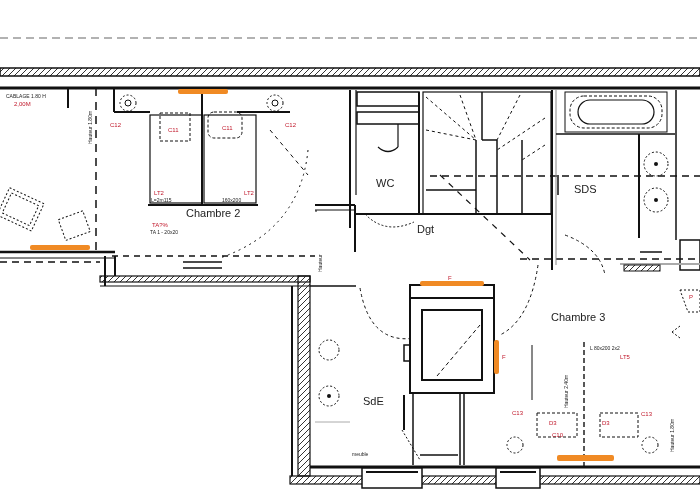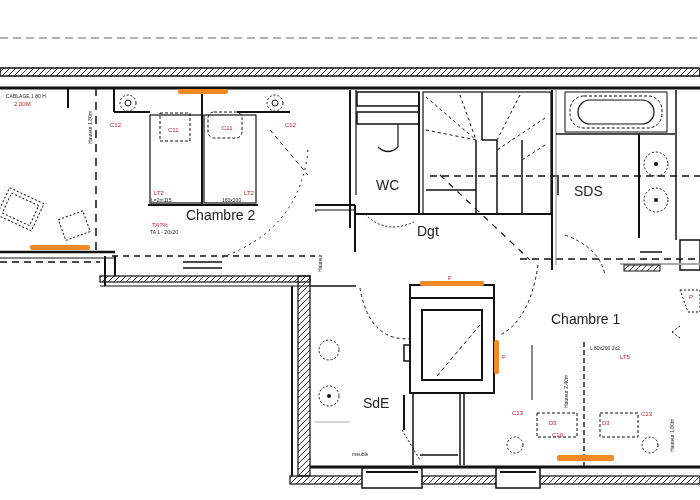--- a/index.html
+++ b/index.html
@@ -1,19 +1,19 @@
 <!DOCTYPE html>
 <html><head>
 <meta charset="utf-8">
 <style>
   html,body{margin:0;padding:0;background:#fff;}
   body{width:700px;height:500px;position:relative;overflow:hidden;font-family:"Liberation Sans",sans-serif;}
   #plan{position:absolute;left:0;top:0;width:700px;height:500px;}
   .lbl{position:absolute;white-space:nowrap;line-height:1;}
-  .room{font-size:14px;color:#222;}
+  .room{font-size:11px;color:#222;}
   .red{font-size:6px;color:#c0172a;}
   .tiny{font-size:5px;color:#222;}
   .vert{transform-origin:left top;transform:rotate(-90deg);}
 </style>
 </head>
 <body>
 
 <div id="plan">
 <svg width="700" height="500" viewBox="0 0 700 500" xmlns="http://www.w3.org/2000/svg">
   <defs>
@@ -169,21 +169,21 @@
   <g transform="translate(73,225) rotate(-20)">
     <rect x="-12" y="-10" width="26" height="22" fill="none" stroke="#111" stroke-width="1" stroke-dasharray="2,2"></rect>
   </g>
 </svg>
 
 
 <div class="lbl room" style="left:186px;top:208px;text-align:right;">Chambre 2</div>
 <div class="lbl room" style="left:376px;top:178px;">WC</div>
 <div class="lbl room" style="left:417px;top:224px;">Dgt</div>
 <div class="lbl room" style="left:574px;top:184px;">SDS</div>
-<div class="lbl room" style="left:551px;top:312px;">Chambre 1</div>
+<div class="lbl room" style="left:551px;top:312px;">Chambre 3</div>
 <div class="lbl room" style="left:363px;top:396px;">SdE</div>
 
 
 <div class="lbl tiny vert" style="left:88px;top:144px;">Hauteur 1.80m</div>
 <div class="lbl tiny vert" style="left:318px;top:272px;">Hauteur</div>
 <div class="lbl tiny vert" style="left:564px;top:408px;">Hauteur 2.40m</div>
 <div class="lbl tiny vert" style="left:670px;top:452px;">Hauteur 1.80m</div>
 
 
 <div class="lbl tiny" style="left:6px;top:94px;">CABLAGE 1.80 H</div>

